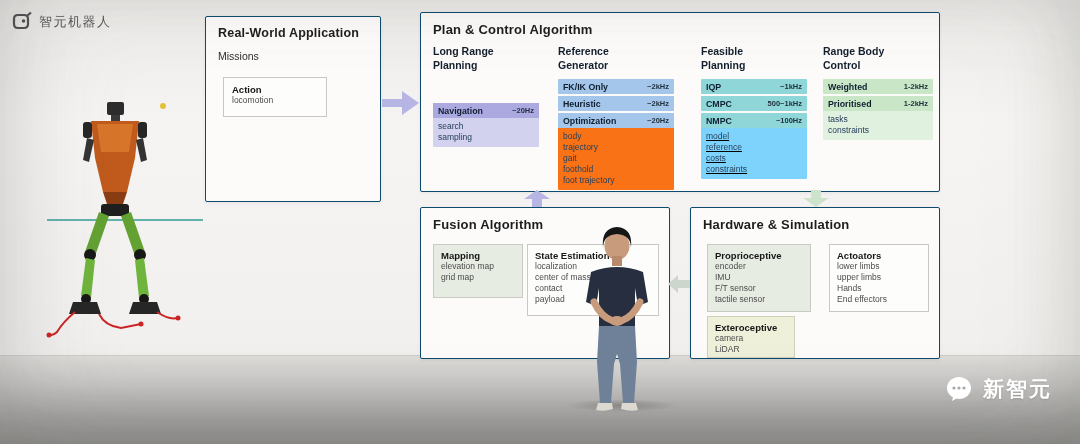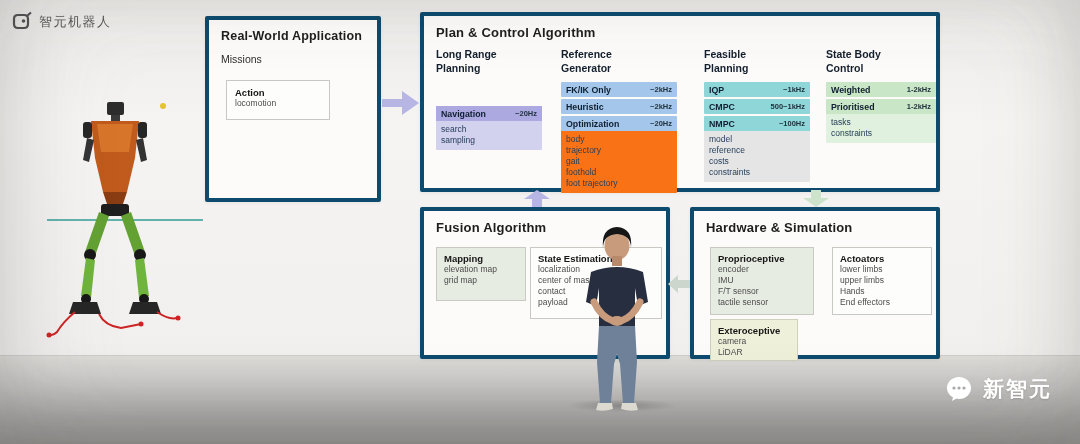--- a/index.html
+++ b/index.html
@@ -15,21 +15,21 @@
     background:linear-gradient(180deg,#dedcd9 0%,#c9c7c5 35%,#a8a7a5 75%,#999896 100%); }
   .floor-seam { position:absolute; left:0; right:0; top:355px; height:1px; background:#cfcdca; }
   .vignette { position:absolute; inset:0; pointer-events:none;
     box-shadow:inset 0 -34px 70px rgba(50,50,50,.16), inset 50px 0 90px rgba(120,115,110,.07), inset -40px 0 80px rgba(120,115,110,.06); }
 
   
   .brand { position:absolute; left:10px; top:11px; display:flex; align-items:center; gap:7px; }
   .brand-text { font-size:13px; color:#565656; letter-spacing:1.5px; font-weight:500; }
 
   
-  .panel { position:absolute; background:#fcfbfa; border:4px solid #0c4a6e;
+  .panel { position:absolute; background:#fcfbfa; border:1px solid #0c4a6e;
     border-radius:2px; box-shadow:0 1px 4px rgba(0,0,0,.06); }
   .panel-title { position:absolute; left:12px; top:9px; font-size:13px; font-weight:bold;
     color:#1d1d1d; letter-spacing:.2px; white-space:nowrap; }
 
   #real-world { left:205px; top:16px; width:176px; height:186px; }
   #real-world .panel-title { font-size:12.5px; }
   .missions { position:absolute; left:12px; top:33px; font-size:10.5px; color:#2e2e2e; }
   .action-box { position:absolute; left:17px; top:60px; width:104px; height:40px;
     background:#fdfdfc; border:1px solid #c9c7c3; padding:6px 8px; }
   .sub-name { font-size:9.5px; font-weight:bold; color:#161616; }
@@ -48,21 +48,21 @@
   .mname { font-size:8.8px; font-weight:bold; color:#0f1f30; white-space:nowrap; }
   .freq { font-size:7.5px; font-weight:600; color:#22323f; white-space:nowrap; }
   .mini-body { padding:3px 5px 4px 5px; }
   .mi { font-size:8.5px; line-height:11px; color:#27405c; white-space:nowrap; }
 
   .purple .mini-head { background:#aba9e0;margin-top:24px; }
   .purple .mini-body { background:#d2d1ee; }
   .blue   .mini-head { background:#a3c6ea; }
   .blue   .mini-body { background:#f97316; }
   .teal   .mini-head { background:#8fd6d8; }
-  .teal   .mini-body { background:#e5e5e5; }
+  .teal   .mini-body { background:#7dd3fc;text-decoration:underline; }
   .green  .mini-head { background:#c9e7c6; }
   .green  .mini-body { background:#e1f1df; }
 
   .card { position:absolute; padding:5px 7px; border:1px solid #c7c9c2; background:#fdfdfc; }
   .card.sage   { background:#e7ece2; }
   .card.lime   { background:#eef0da; border-color:#ced0bb; }
 
   .arrow { position:absolute; }
 
   
@@ -141,21 +141,21 @@
 
 <div class="panel" id="plan">
   <div class="panel-title">Plan &amp; Control Algorithm</div>
 
   <div class="pcol-label" style="left:12px">Long Range
 Planning</div>
   <div class="pcol-label" style="left:137px">Reference
 Generator</div>
   <div class="pcol-label" style="left:280px">Feasible
 Planning</div>
-  <div class="pcol-label" style="left:402px">State Body
+  <div class="pcol-label" style="left:402px">Range Body
 Control</div>
 
   <div class="mini purple" style="left:12px;top:66px;width:106px">
     <div class="mini-head">
       <span class="mname">Navigation</span>
       <span class="freq">~20Hz</span>
     </div>
     <div class="mini-body">
       <div class="mi">search</div>
       <div class="mi">sampling</div>

